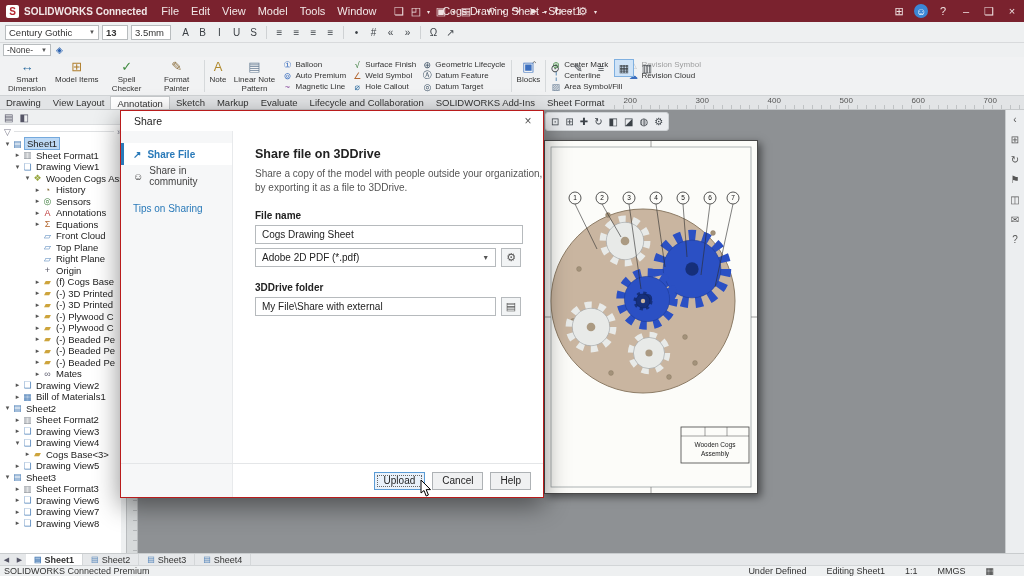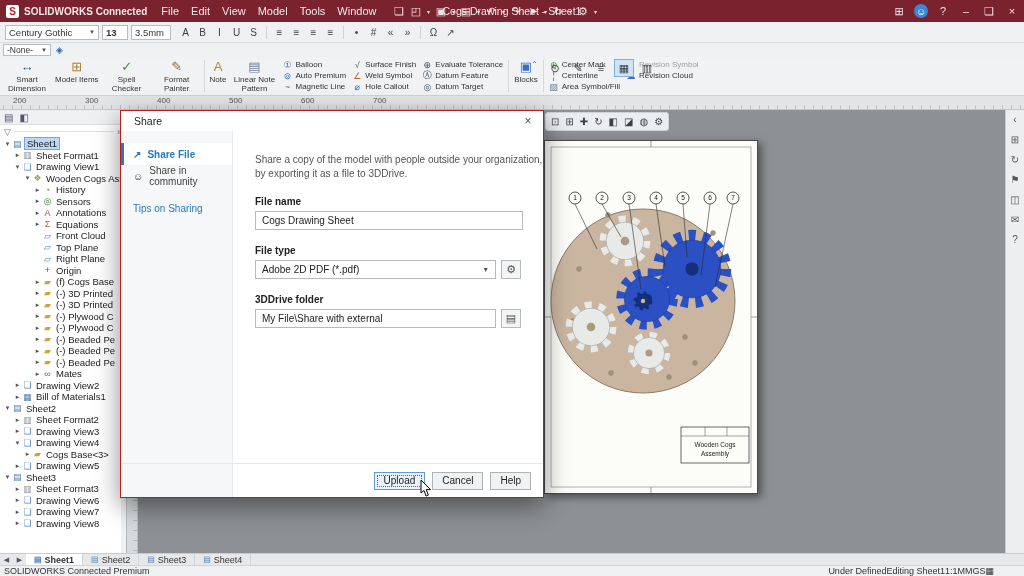--- a/index.html
+++ b/index.html
@@ -93,21 +93,21 @@
   .rail-ic{font-size:10px;color:#555;}
   
   #sheetbar{position:absolute;left:0;right:0;bottom:11px;height:12px;background:#e6e8ea;border-top:1px solid #c9ccce;
             display:flex;align-items:center;font-size:9px;color:#333;z-index:20;box-sizing:border-box;}
   .snav{width:13px;text-align:center;font-size:7px;color:#556;}
   .stab{padding:0 8px;height:11px;display:flex;align-items:center;gap:3px;border-right:1px solid #d4d7d9;}
   .stab.active{background:#fff;font-weight:bold;}
   .stab .ic{font-size:8px;color:#4f81b8;}
   #statusbar{position:absolute;left:0;right:0;bottom:0;height:11px;background:#eef0f1;border-top:1px solid #d2d5d7;
              display:flex;align-items:center;font-size:9px;color:#333;padding:0 4px;box-sizing:border-box;z-index:20;}
-  #status-right{margin-left:auto;display:flex;margin-right:26px;align-items:center;}
+  #status-right{margin-left:auto;display:flex;gap:20px;margin-right:26px;align-items:center;}
   
   #dlg{position:absolute;left:120px;top:110px;width:422px;height:386px;background:#fff;border:1px solid #b91c1c;
        box-shadow:0 8px 24px rgba(0,0,0,.45);z-index:40;}
   #dlg-title{height:20px;display:flex;align-items:center;padding:0 7px 0 13px;font-size:10.5px;color:#222;}
   #dlg-close{margin-left:auto;font-size:12px;color:#555;width:16px;text-align:center;}
   #dlg-side{position:absolute;left:0;top:20px;bottom:0;width:112px;background:#f6f7f8;border-right:1px solid #e8eaec;
             padding-top:12px;box-sizing:border-box;}
   .side-item{display:flex;align-items:center;gap:6px;height:22px;padding-left:9px;font-size:10px;color:#444;
              border-left:3px solid transparent;}
   .side-item.selected{color:#2a7ab9;border-left-color:#2a7ab9;background:#fff;font-weight:bold;}
@@ -268,21 +268,21 @@
         <span>Weld Symbol</span>
       </div>
       <div class="cm-small">
         <span class="ic" style="color: rgb(46, 109, 160);">⌀</span>
         <span>Hole Callout</span>
       </div>
     </div>
     <div class="cm-stack">
       <div class="cm-small">
         <span class="ic" style="color: rgb(58, 79, 99);">⊕</span>
-        <span>Evaluate Tolerance</span>
+        <span>Geometric Lifecycle</span>
       </div>
       <div class="cm-small">
         <span class="ic" style="color: rgb(58, 79, 99);">Ⓐ</span>
         <span>Datum Feature</span>
       </div>
       <div class="cm-small">
         <span class="ic" style="color: rgb(58, 79, 99);">◎</span>
         <span>Datum Target</span>
       </div>
     </div>
@@ -320,20 +320,31 @@
 <div id="cm-right">
     <span class="cmr">⊙</span>
     <span class="cmr">✎</span>
     <span class="cmr">≡</span>
     <span class="cmr active">▦</span>
     <span class="cmr">▥</span>
   </div>
 <span id="cm-collapse">⌃</span>
 
 <div id="tabsbar">
+  <span id="tabs" style="display:flex;align-items:flex-end;">
+      <span class="tab">Drawing</span>
+      <span class="tab">View Layout</span>
+      <span class="tab active">Annotation</span>
+      <span class="tab">Sketch</span>
+      <span class="tab">Markup</span>
+      <span class="tab">Evaluate</span>
+      <span class="tab">Lifecycle and Collaboration</span>
+      <span class="tab">SOLIDWORKS Add-Ins</span>
+      <span class="tab">Sheet Format</span>
+    </span>
   <div id="hruler">
       <span class="rnum" style="left: 10px;">200</span>
       <span class="rnum" style="left: 82px;">300</span>
       <span class="rnum" style="left: 154px;">400</span>
       <span class="rnum" style="left: 226px;">500</span>
       <span class="rnum" style="left: 298px;">600</span>
       <span class="rnum" style="left: 370px;">700</span>
     </div>
 </div>
 
@@ -621,24 +632,24 @@
           <span>Share File</span>
         </div>
         <div class="side-item">
           <span class="ic">☺</span>
           <span>Share in community</span>
         </div>
       </div>
     <div id="tips">Tips on Sharing</div>
   </div>
   <div id="dlg-main">
+    <div id="dlg-h">Share file on 3DDrive</div>
     <div id="dlg-desc">Share a copy of the model with people outside your organization, by exporting it as a file to 3DDrive.</div>
     <div class="fld-label">File name</div>
     <input class="fld-input" type="text" value="Cogs Drawing Sheet" style="">
-    <div class="fld-label">File type</div>
     <div class="fld-row">
       <div class="combo2">
         <span>Adobe 2D PDF (*.pdf)</span>
         <span class="caret">▼</span>
       </div>
       <div class="sqbtn">
         <span>⚙</span>
       </div>
     </div>
     <div class="fld-label">3DDrive folder</div>

